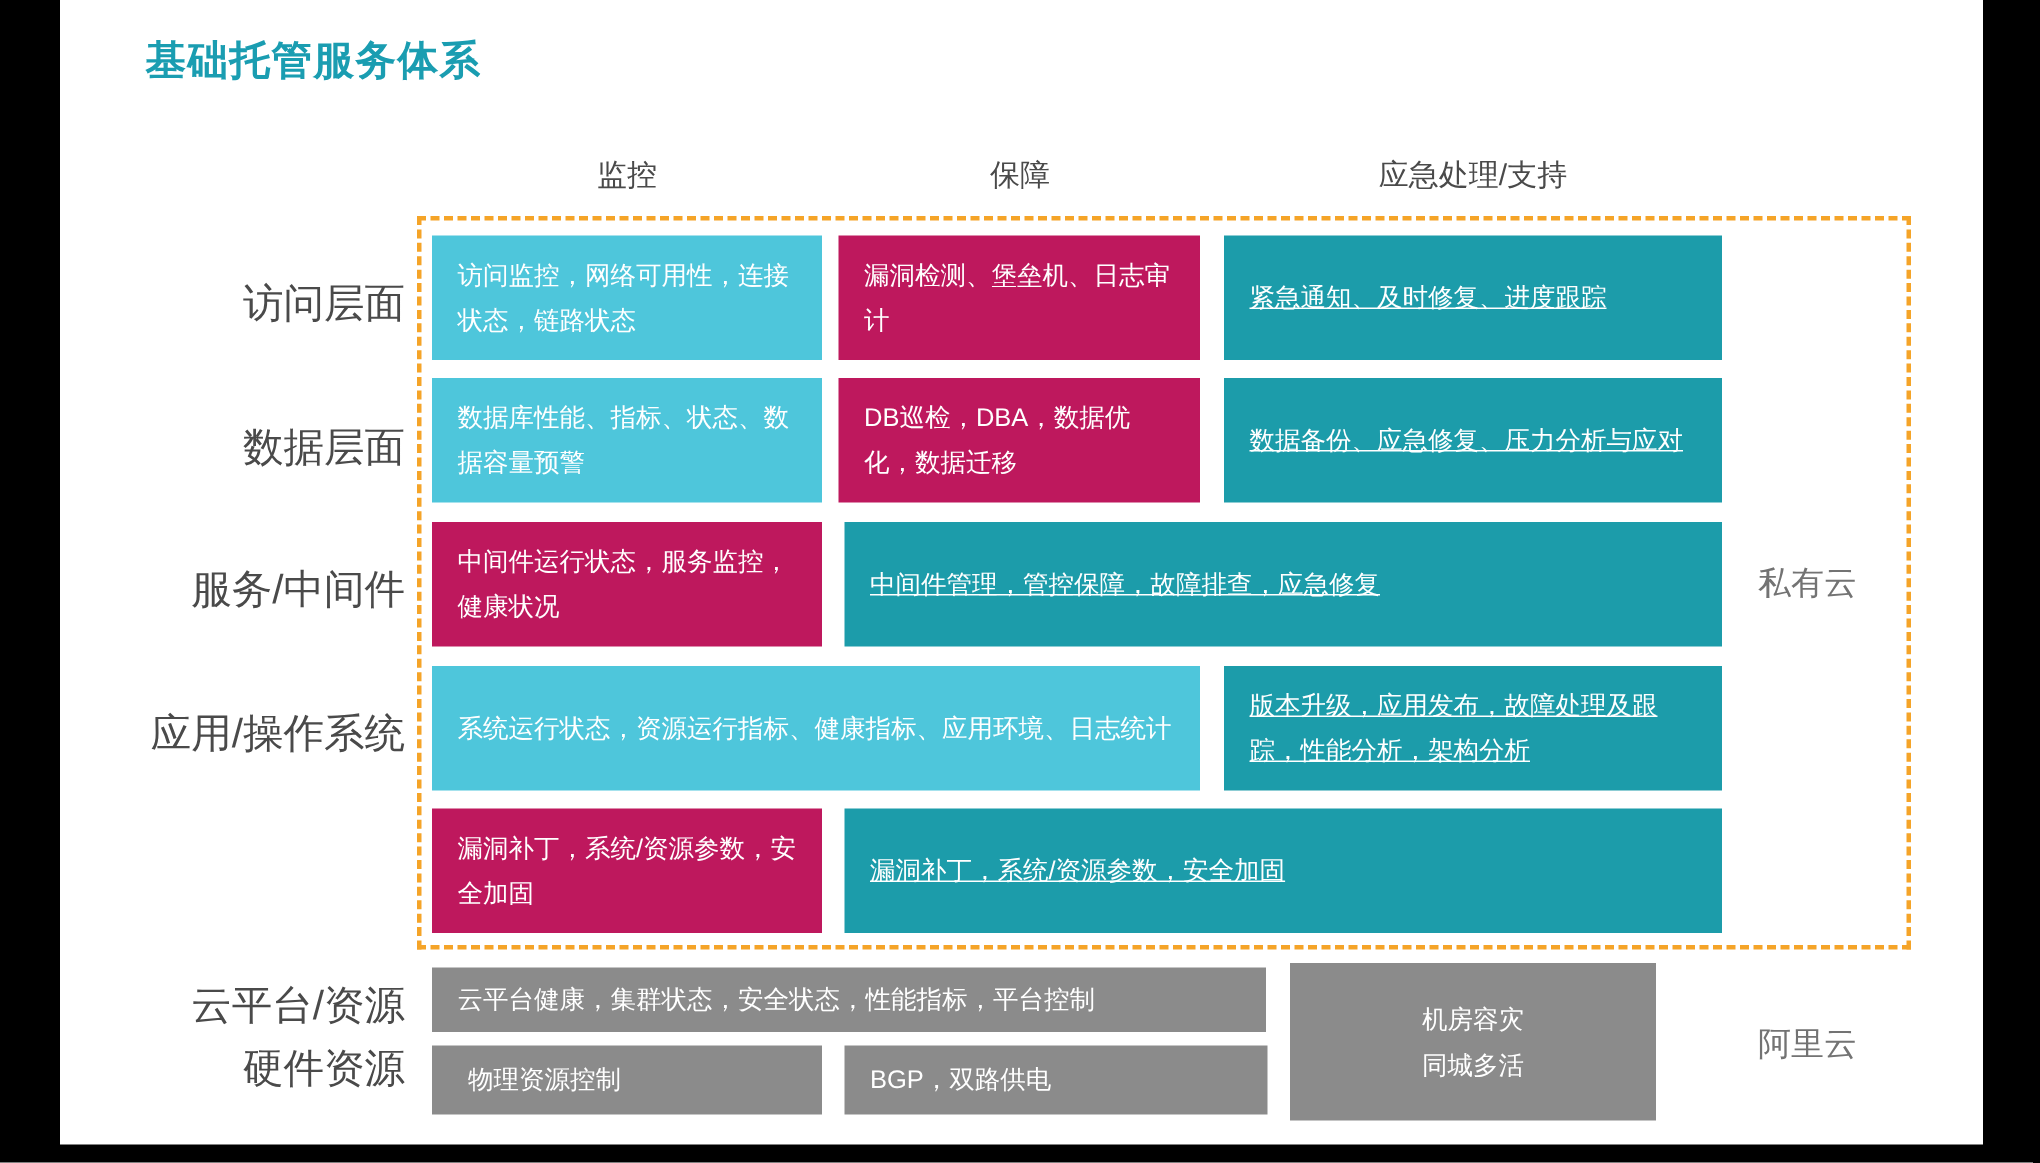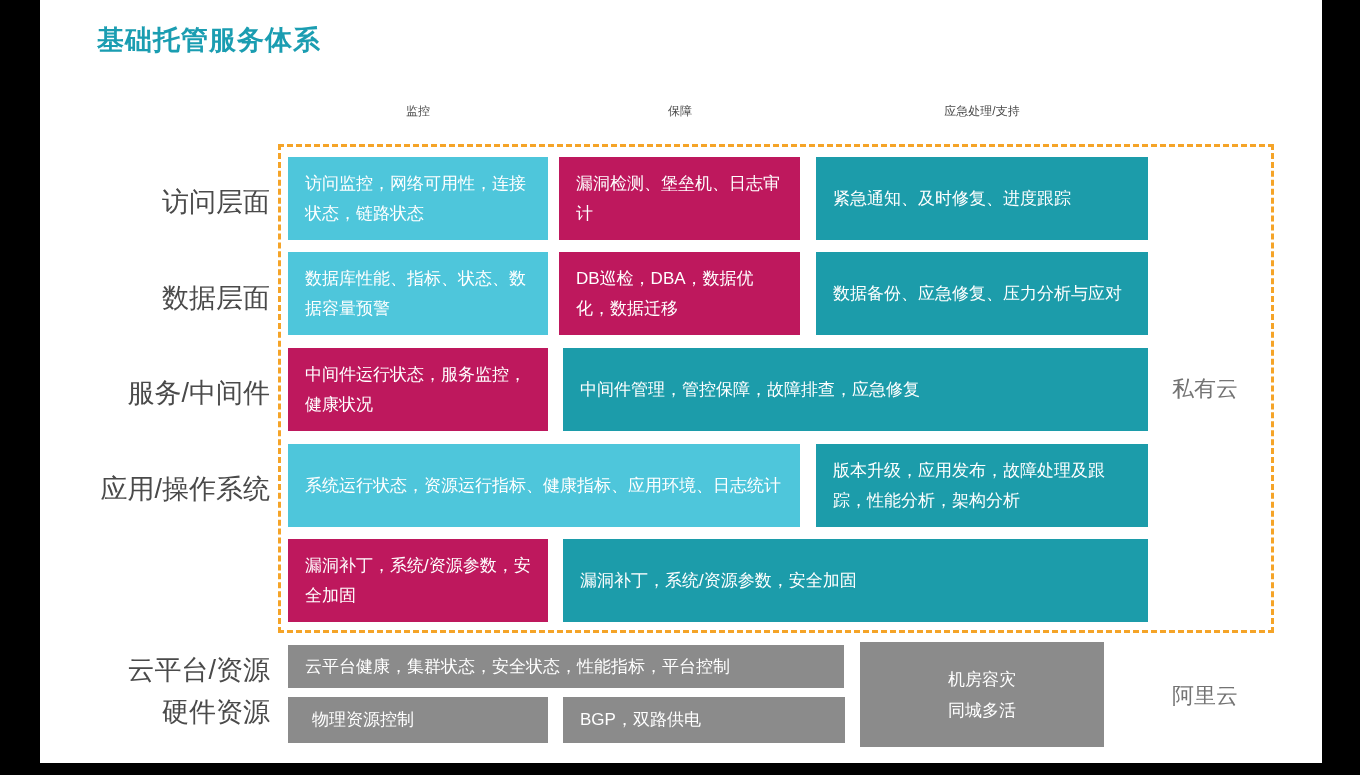--- a/index.html
+++ b/index.html
@@ -16,21 +16,21 @@
     background: #ffffff;
   }
   .title {
     position: absolute; left: 57px; top: 22px;
     font-size: 27px; font-weight: bold; color: #1A9DB1;
     letter-spacing: 1px;
   }
   .colheader {
     position: absolute; top: 103px;
     transform: translateX(-50%);
-    font-size: 12px; color: #4A4A4A; white-space: nowrap;
+    font-size: 20px; color: #4A4A4A; white-space: nowrap;
   }
   .rowlabel {
     position: absolute; left: 20px; width: 210px;
     text-align: right; font-size: 27px; color: #4A4A4A;
     white-space: nowrap;
   }
   .zone {
     position: absolute; font-size: 22px; color: #737373; white-space: nowrap;
   }
   .dashedframe {
@@ -41,21 +41,21 @@
   }
   .box {
     position: absolute;
     display: flex; align-items: center;
     box-sizing: border-box;
     padding: 0 17px;
     color: #ffffff; font-size: 17px; line-height: 30px;
   }
   .light  { background: #4EC6DB; }
   .medium { background: #be185d; }
-  .dark   { background: #1C9CAA; }
+  .dark   { background: #1C9CAA; text-decoration: underline; }
   .gray   { background: #8B8B8B; }
   .center { justify-content: center; text-align: center; padding: 0 8px; }
   
   .c1 { left: 248px; width: 260px; }
   .c2 { left: 519px; width: 241px; }
   .c3 { left: 776px; width: 332px; }
   .span23 { left: 523px; width: 585px; }
   .span12 { left: 248px; width: 512px; }
   .r1 { top: 157px; height: 83px; }
   .r2 { top: 252px; height: 83px; }

